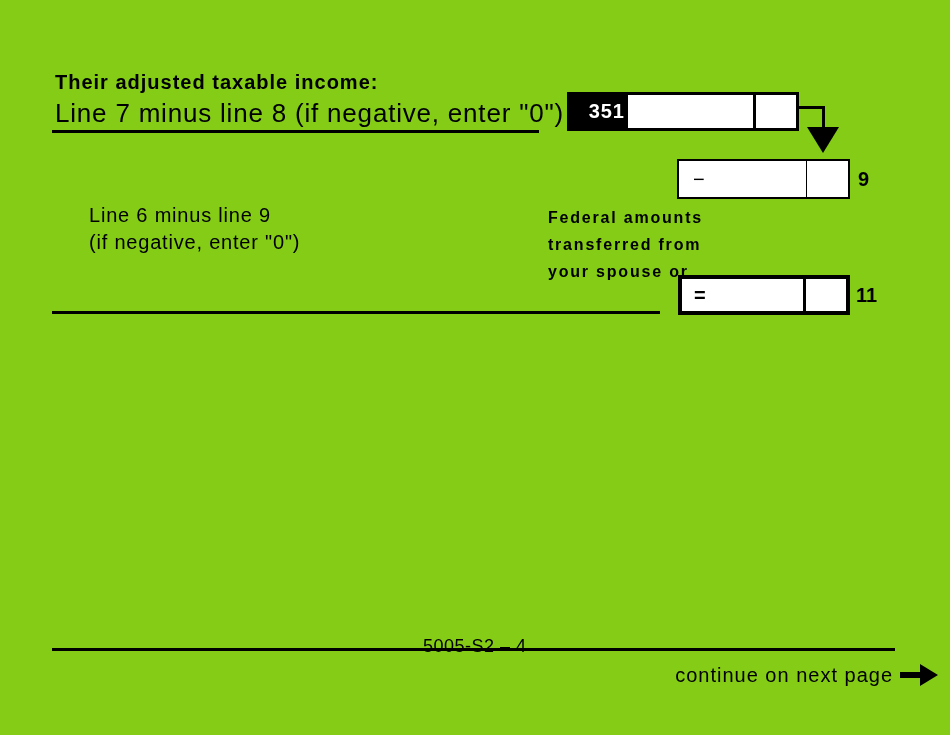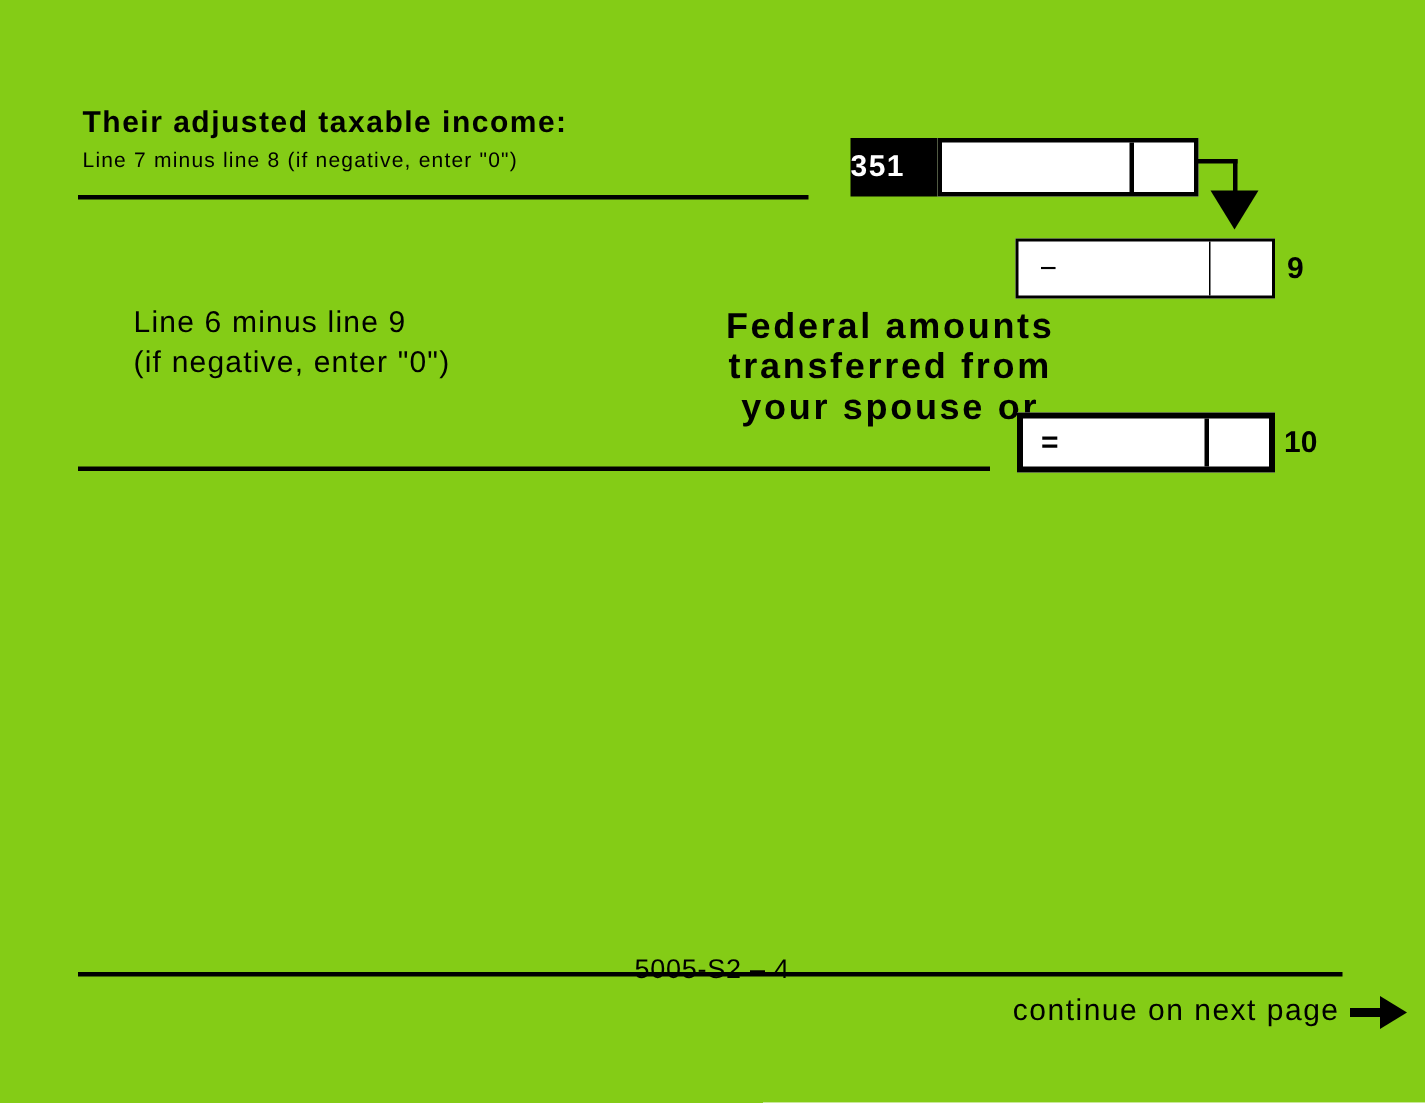--- a/index.html
+++ b/index.html
@@ -10,28 +10,28 @@
     font-family:"Liberation Sans","DejaVu Sans",sans-serif;
     color:#000;
     overflow:hidden;
     padding-left:43px;
   }
   .abs{position:absolute;}
   .rule{position:absolute;background:#000;height:3px;}
 
   
   .sec-title{left:55px;top:71px;font-size:20px;font-weight:bold;letter-spacing:1px;white-space:nowrap;}
-  .sec-instr{left:55px;top:98px;font-size:14px;letter-spacing:0.8px;white-space:nowrap;}
+  .sec-instr{left:55px;top:98px;font-size:26px;letter-spacing:0.8px;white-space:nowrap;}
   .rule-1{left:52px;top:130px;width:487px;}
 
   
   .code-box{
     left:567px;top:92px;width:58px;height:39px;
     background:#000;color:#fff;
-    display:flex;align-items:center;justify-content:flex-start;
+    display:flex;align-items:center;justify-content:flex-end;
     font-size:20px;font-weight:bold;letter-spacing:1px;
   }
   .amt-box{
     box-sizing:border-box;border:3px solid #000;background:#fff;
     display:flex;align-items:stretch;
   }
   .amt-351{left:625px;top:92px;width:174px;height:39px;}
   .amt-351 .cell-main{width:125px;}
   .amt-351 .cell-cents{flex:1;border-left:3px solid #000;}
 
@@ -45,34 +45,34 @@
   }
 
   
   .amt-9{left:677px;top:159px;width:173px;height:40px;border-width:2px;}
   .amt-9 .cell-main{width:127px;display:flex;align-items:center;padding-left:14px;box-sizing:border-box;font-size:20px;}
   .amt-9 .cell-cents{flex:1;border-left:1px solid #000;}
   .lbl-9{left:858px;top:159px;height:40px;line-height:40px;font-size:20px;font-weight:bold;}
 
   
   .mid-left{left:55px;top:202px;font-size:20px;letter-spacing:0.8px;line-height:27px;white-space:nowrap;margin-left:34px;}
-  .mid-right{right:290px;top:204px;font-size:24px;font-weight:bold;letter-spacing:1.8px;line-height:27px;text-align:center;white-space:nowrap;}
+  .mid-right{right:290px;top:204px;font-size:16px;font-weight:bold;letter-spacing:1.8px;line-height:27px;text-align:left;white-space:nowrap;}
   .rule-2{left:52px;top:311px;width:608px;}
 
   
   .amt-10{left:678px;top:275px;width:172px;height:40px;border-width:4px;}
   .amt-10 .cell-main{width:121px;display:flex;align-items:center;padding-left:12px;box-sizing:border-box;font-size:20px;font-weight:bold;}
   .amt-10 .cell-cents{flex:1;border-left:3px solid #000;}
   .lbl-10{left:856px;top:275px;height:40px;line-height:40px;font-size:20px;font-weight:bold;}
 
   
   .rule-foot{left:52px;top:648px;width:843px;}
   .page-id{left:423px;top:636px;font-size:18px;letter-spacing:0.5px;white-space:nowrap;}
   .continue{
-    right:55px;top:663px;display:flex;gap:7px;
+    right:55px;top:663px;display:flex;align-items:center;gap:7px;
     font-size:20px;letter-spacing:1px;white-space:nowrap;
   }
   .continue svg{display:block;}
 </style>
 </head>
 <body>
 
 <div class="page">
 
   <div class="abs sec-title">Their adjusted taxable income:</div>
@@ -111,21 +111,21 @@
   </div>
   <div class="rule rule-2"></div>
 
   <div class="abs amt-box amt-10">
     <div class="cell-main">
       <span>=</span>
       <span></span>
     </div>
     <div class="cell-cents"></div>
   </div>
-  <div class="abs lbl-10">10</div>
+  <div class="abs lbl-10">11</div>
 
   <div class="rule rule-foot"></div>
   <div class="abs page-id">5005-S2 – 4</div>
   <div class="abs continue">
     <span>continue on next page</span>
     <svg width="38" height="24" viewBox="0 0 38 24">
       <rect x="0" y="9" width="22" height="6" fill="#000"></rect>
       <polygon points="20,1 38,12 20,23" fill="#000"></polygon>
     </svg>
   </div>

